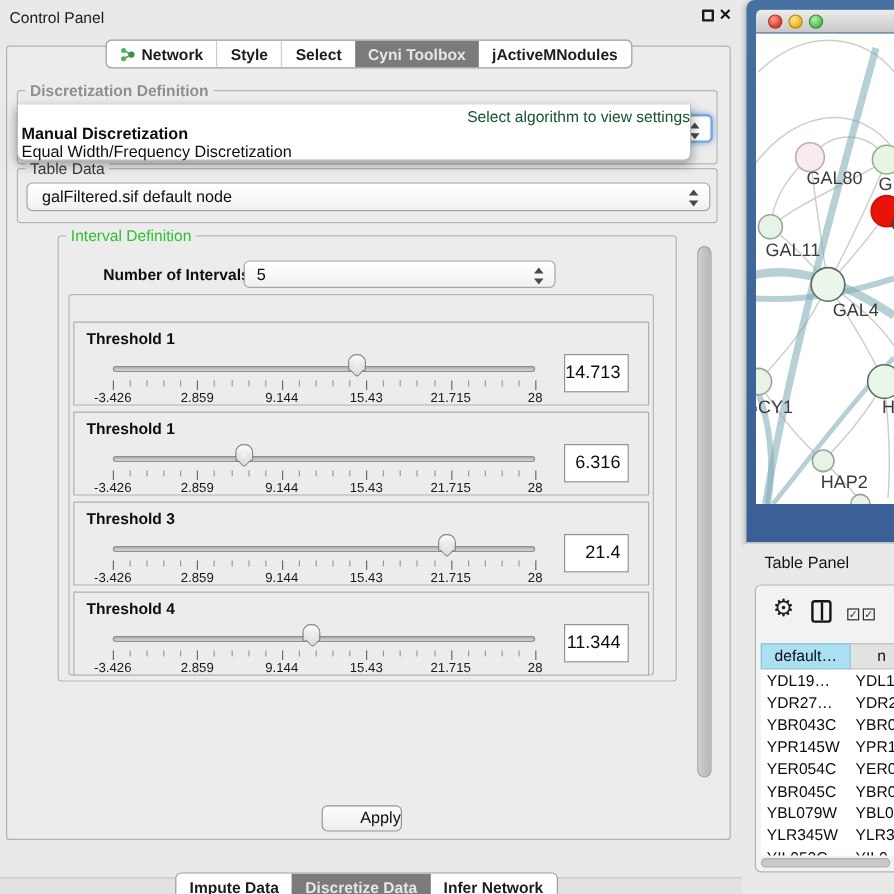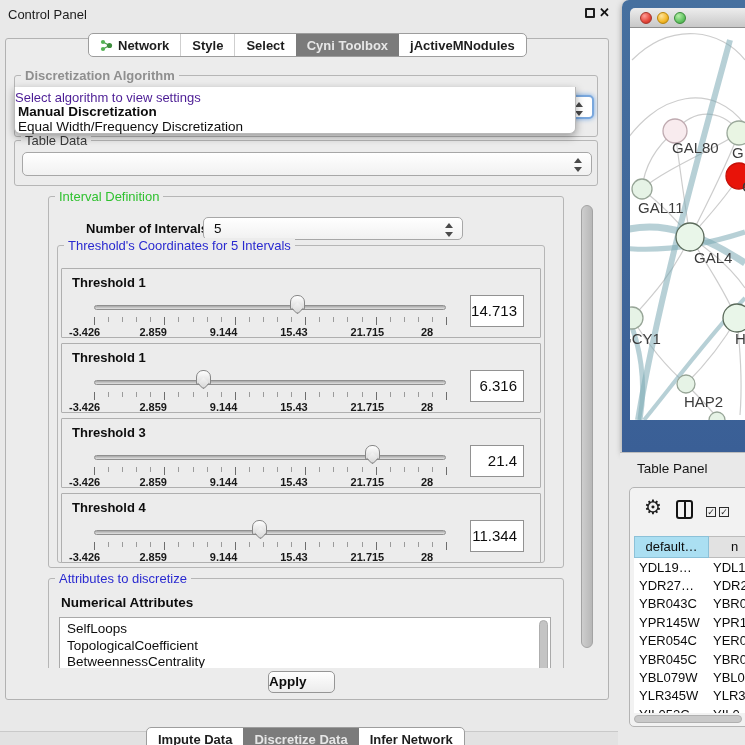--- a/index.html
+++ b/index.html
@@ -34,21 +34,21 @@
 
   #algo-group { left:14px; top:75px; width:584px; height:62px; }
   #algo-group .group-label { color:#8f8f8f; font-weight:bold; }
   #algo-combo { position:absolute; left:240px; top:95px; width:354px; height:24px; background:#fff;
     border:2px solid #79a7dd; border-radius:5px; box-shadow:0 0 5px #72a7e4; z-index:5; }
 
   
   #dropdown { position:absolute; left:14px; top:87px; width:562px; height:47px; background:#fff;
     border:1px solid #b9b9b9; border-top:none; border-radius:0 0 6px 6px;
     box-shadow:0 3px 9px rgba(0,0,0,.35); z-index:40; }
-  .dd-placeholder { position:absolute; top:3px; left:0; right:0; text-align:left; color:#4c1d95; font-size:13px; }
+  .dd-placeholder { position:absolute; top:3px; left:0; right:0; text-align:right; color:#14532d; font-size:13px; }
   .dd-option { position:absolute; left:3px; font-size:13.5px; color:#0d0d0d; white-space:nowrap; }
   .dd-option.first { font-weight:bold; }
 
   #tabledata-group { left:14px; top:140px; width:584px; height:46px; }
   #tabledata-group .group-label { color:#3a3a3a; }
   .combo { position:absolute; background:linear-gradient(#ffffff,#f1f1f1); border:1px solid #a7a7a7;
     border-radius:5px; font-size:13.5px; color:#0d0d0d; }
   #tabledata-combo { left:22px; top:152px; width:570px; height:24px; line-height:22px; padding-left:12px; }
   .combo-arrows { position:absolute; right:9px; top:4px; width:8px; height:16px; }
   .arr-up { position:absolute; top:1px; left:0; width:0; height:0; border-left:4px solid transparent;
@@ -72,22 +72,22 @@
   #thresh-group > .group-label { color:#2a2ad0; }
   #threshold-stack { position:absolute; left:3px; top:22px; width:482px; height:295px; }
 
   .th-box { position:absolute; left:0; width:480px; height:70px; border:1px solid #afafaf;
     background:#ececec; border-radius:1px; }
   .th-label { position:absolute; left:10px; top:6px; font-size:13px; font-weight:bold; color:#0d0d0d; }
   .th-track { position:absolute; left:32px; top:36px; width:352px; height:5px; border:1px solid #8f8f8f;
     border-radius:3px; background:linear-gradient(#a6a6a6,#e2e2e2); }
   .tick { position:absolute; top:48px; width:1px; height:5px; background:#9b9b9b; }
   .tick.major { height:8px; background:#6d6d6d; }
-  .tick-label { position:absolute; top:57px; width:50px; text-align:left; font-size:11px;
-    font-weight:bold; color:#181818; }
+  .tick-label { position:absolute; top:57px; width:50px; text-align:center; font-size:11px;
+    font-weight:normal; color:#181818; }
   .th-handle { position:absolute; top:26px; width:15px; height:15px;
     background:linear-gradient(#fefefe,#dadada); border:1px solid #878787;
     border-radius:7px 7px 2px 2px; z-index:3; }
   .th-handle::after { content:""; position:absolute; left:2.6px; top:8.4px; width:8px; height:8px;
     background:linear-gradient(135deg,#f4f4f4,#d6d6d6); border:1px solid #878787; border-top:none;
     border-left:none; transform:rotate(45deg); border-radius:0 0 3px 0; }
   .th-value { position:absolute; left:408px; top:26px; width:54px; height:32px; background:#fff;
     border:1px solid #929292; font-size:15px; color:#0d0d0d; text-align:right; line-height:30px;
     padding-right:6px; }
 
@@ -95,21 +95,21 @@
   #attr-group > .group-label { color:#2a2ad0; }
   .attr-sub { position:absolute; left:12px; top:16px; font-weight:bold; font-size:13.5px; color:#0d0d0d; }
   #attr-list { position:absolute; left:10px; top:38px; width:492px; height:62px; background:#fff;
     border:1px solid #a9a9a9; overflow:hidden; padding-top:3px; }
   .attr-item { font-size:13.5px; color:#0d0d0d; padding-left:7px; line-height:16.5px; white-space:nowrap; }
   .attr-scroll { position:absolute; right:2px; top:2px; width:9px; height:56px; background:#c4c4c4;
     border:1px solid #aeaeae; border-radius:5px; }
 
   .apply-btn { position:absolute; left:268px; top:671px; width:67px; height:22px;
     background:linear-gradient(#fefefe,#ececec); border:1px solid #969696; border-radius:5px;
-    font-size:13.5px; color:#0d0d0d; text-align:left; line-height:20px;font-weight:bold; }
+    font-size:13.5px; color:#0d0d0d; text-align:right; line-height:20px; }
 
   .bottom-strip { position:absolute; left:0; top:731px; width:618px; height:14px;
     background:#e2e2e2; border-top:1px solid #c9c9c9; }
 
   
   .net-window { position:absolute; left:622px; top:0; width:123px; height:452px;
     background:linear-gradient(#46709f,#3a5f96); border-radius:7px 0 0 0;
     box-shadow:0 2px 6px rgba(0,0,0,.35); }
   .net-titlebar { position:absolute; left:8px; top:8px; width:115px; height:20px;
     background:linear-gradient(#ededed,#c8c8c8); border-bottom:1px solid #8e8e8e; border-radius:5px 0 0 0; }
@@ -174,60 +174,60 @@
       </span>
       <span class="tab active">
         <span>Cyni Toolbox</span>
       </span>
       <span class="tab">
         <span>jActiveMNodules</span>
       </span>
     </div>
 
   <div class="group" id="algo-group">
-    <span class="group-label">Discretization Algorithm</span>
+    <span class="group-label">Discretization Definition</span>
   </div>
   <div id="algo-combo">
     <span class="combo-arrows">
         <span class="arr-up"></span>
         <span class="arr-dn"></span>
       </span>
   </div>
 
   <div id="dropdown">
     <div class="dd-placeholder">Select algorithm to view settings</div>
     <div id="dd-options">
         <div class="dd-option first" style="top: 17px;">Manual Discretization</div>
         <div class="dd-option" style="top: 32px;">Equal Width/Frequency Discretization</div>
       </div>
   </div>
 
   <div class="group" id="tabledata-group">
     <span class="group-label">Table Data</span>
   </div>
   <div class="combo" id="tabledata-combo">
+    <span>galFiltered.sif default node</span>
     <span class="combo-arrows">
         <span class="arr-up"></span>
         <span class="arr-dn"></span>
       </span>
   </div>
 
   <div class="viewport">
     <div class="group" id="interval-group">
       <span class="group-label">Interval Definition</span>
       <span class="num-label">Number of Intervals</span>
       <div class="combo" id="num-combo">
         <span>5</span>
         <span class="combo-arrows">
             <span class="arr-up"></span>
             <span class="arr-dn"></span>
           </span>
       </div>
       <div id="thresh-group">
-        <span class="group-label">Threshold's Coordinates for 5 Intervals</span>
         <div id="threshold-stack">
             <div class="th-box" style="top: 0px;">
               <div class="th-label">Threshold 1</div>
               <div class="th-track"></div>
               <div class="tick major" style="left: 32px;"></div>
               <div class="tick" style="left: 46.08px;"></div>
               <div class="tick" style="left: 60.16px;"></div>
               <div class="tick" style="left: 74.24px;"></div>
               <div class="tick" style="left: 88.32px;"></div>
               <div class="tick major" style="left: 102.4px;"></div>
@@ -371,31 +371,20 @@
               <div class="tick-label" style="left: 218.2px;">15.43</div>
               <div class="tick-label" style="left: 288.6px;">21.715</div>
               <div class="tick-label" style="left: 359px;">28</div>
               <div class="th-handle" style="left: 189.938px;"></div>
               <div class="th-value">11.344</div>
             </div>
           </div>
       </div>
     </div>
 
-    <div class="group" id="attr-group">
-      <span class="group-label">Attributes to discretize</span>
-      <span class="attr-sub">Numerical Attributes</span>
-      <div id="attr-list">
-
-      <div class="attr-item">SelfLoops</div>
-          <div class="attr-item">TopologicalCoefficient</div>
-          <div class="attr-item">BetweennessCentrality</div>
-          <div class="attr-scroll"></div>
-        </div>
-    </div>
   </div>
   <div class="vscroll-track"></div>
   <div class="vscroll-thumb"></div>
 
   <div class="apply-btn">Apply</div>
 
   <div class="bottom-strip"></div>
   <div class="tabbar" id="bottom-tabs">
       <span class="tab">
         <span>Impute Data</span>

